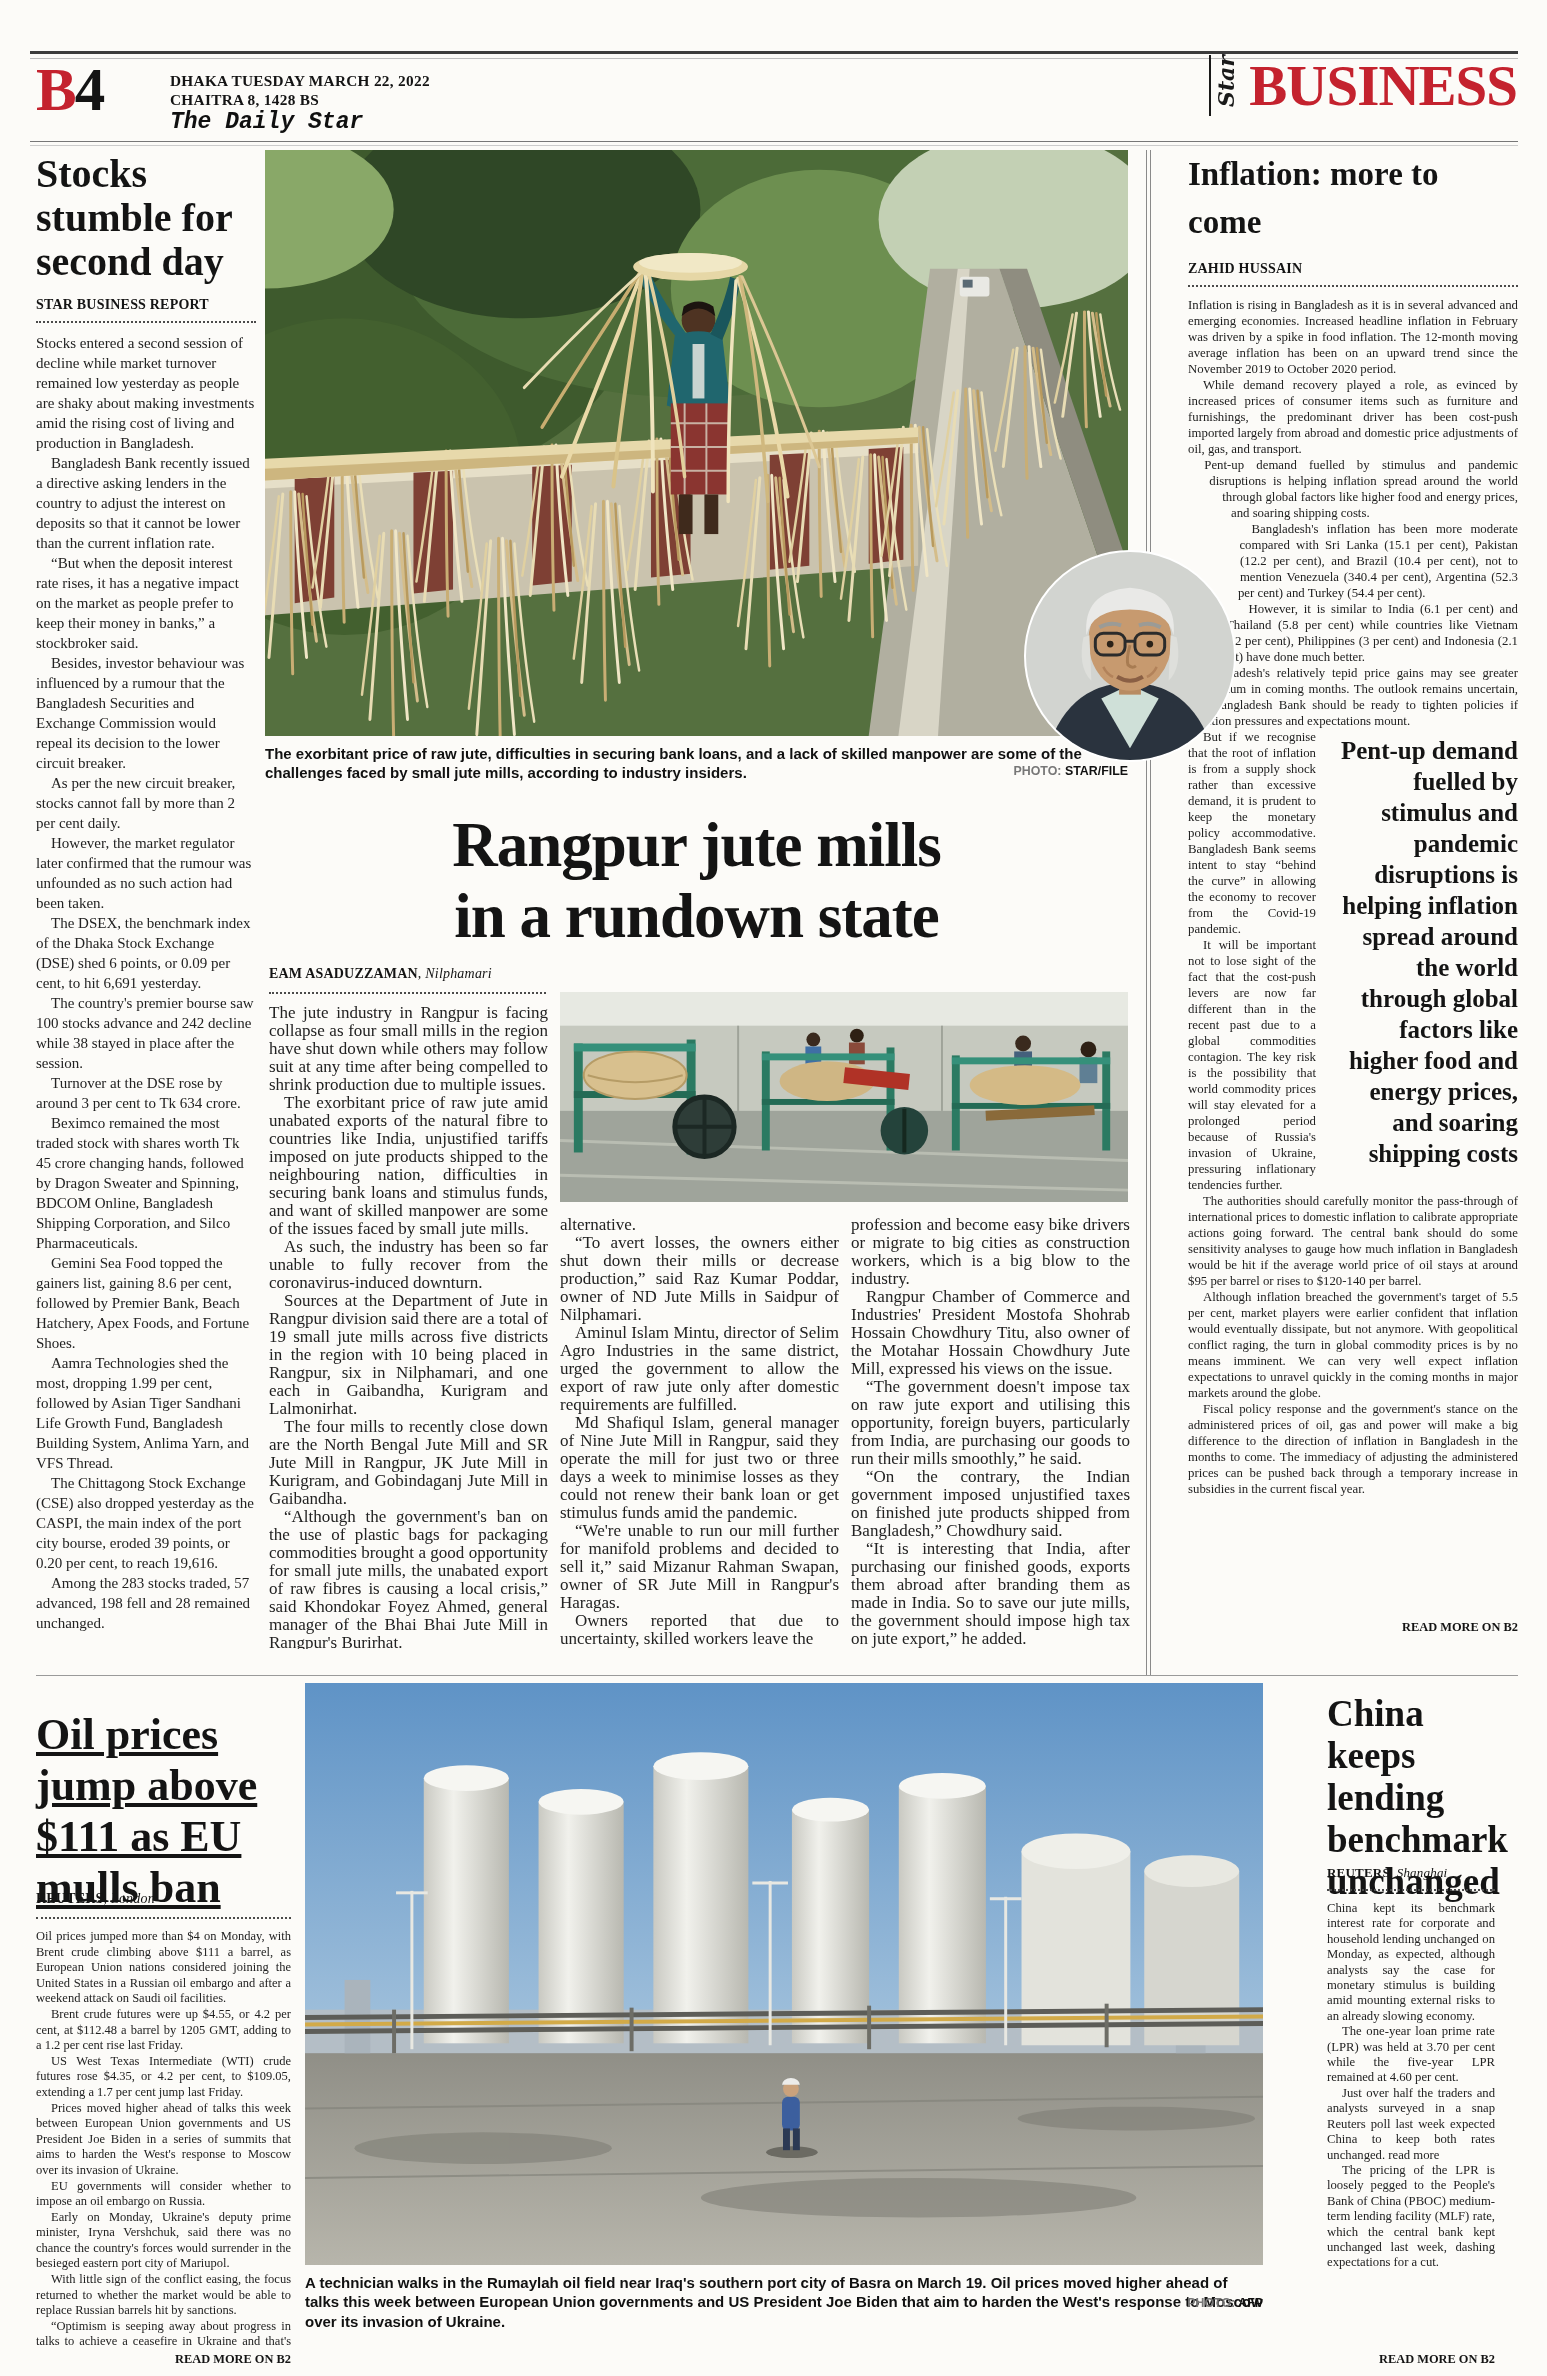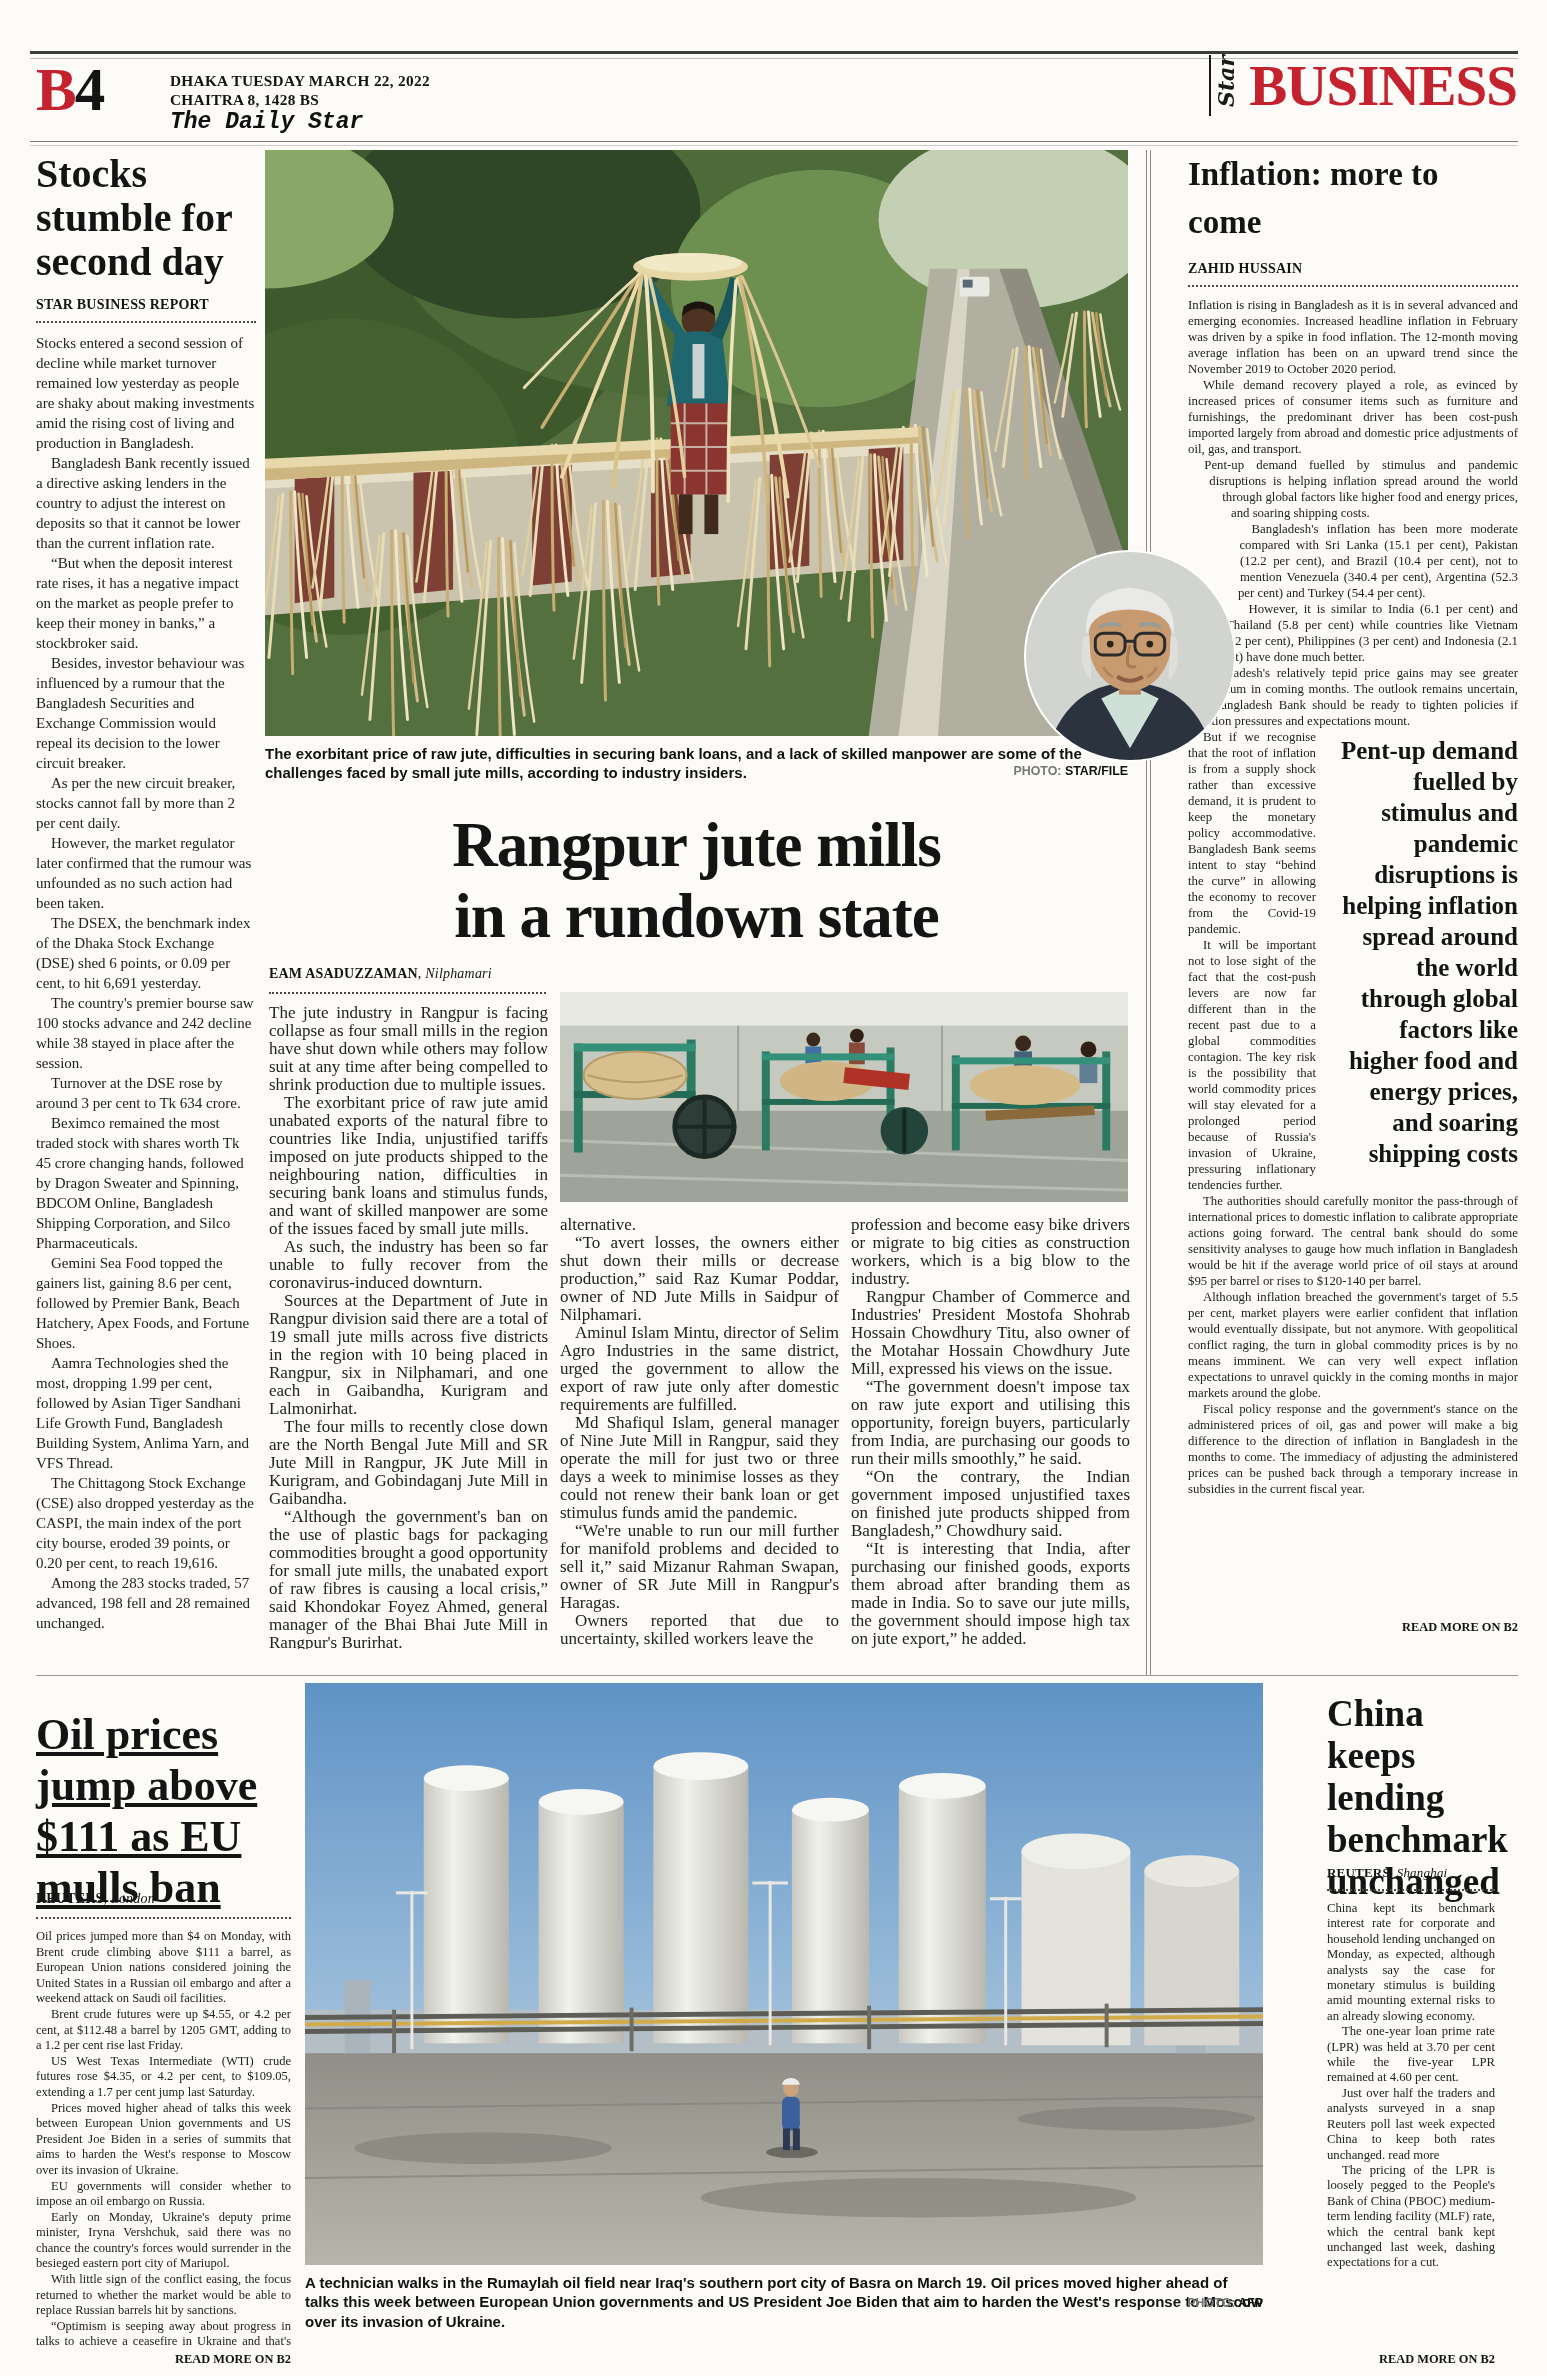--- a/index.html
+++ b/index.html
@@ -374,21 +374,21 @@
   </div>
 
   <div class="abs hl oil-hl">Oil prices jump above $111 as EU mulls ban</div>
   <div class="abs byline oil-by">
     <span>REUTERS</span><span class="loc">London</span>
   </div>
   <div class="abs dotrule oil-rule"></div>
   <div class="abs body oil-body">
       <p>Oil prices jumped more than $4 on Monday, with Brent crude climbing above $111 a barrel, as European Union nations considered joining the United States in a Russian oil embargo and after a weekend attack on Saudi oil facilities.</p>
       <p>Brent crude futures were up $4.55, or 4.2 per cent, at $112.48 a barrel by 1205 GMT, adding to a 1.2 per cent rise last Friday.</p>
-      <p>US West Texas Intermediate (WTI) crude futures rose $4.35, or 4.2 per cent, to $109.05, extending a 1.7 per cent jump last Saturday.</p>
+      <p>US West Texas Intermediate (WTI) crude futures rose $4.35, or 4.2 per cent, to $109.05, extending a 1.7 per cent jump last Friday.</p>
       <p>Prices moved higher ahead of talks this week between European Union governments and US President Joe Biden in a series of summits that aims to harden the West's response to Moscow over its invasion of Ukraine.</p>
       <p>EU governments will consider whether to impose an oil embargo on Russia.</p>
       <p>Early on Monday, Ukraine's deputy prime minister, Iryna Vershchuk, said there was no chance the country's forces would surrender in the besieged eastern port city of Mariupol.</p>
       <p>With little sign of the conflict easing, the focus returned to whether the market would be able to replace Russian barrels hit by sanctions.</p>
       <p>“Optimism is seeping away about progress in talks to achieve a ceasefire in Ukraine and that's sent the price of oil on the march upwards”, said Susannah Streeter, senior markets analyst at UK-based asset manager Hargreaves Lansdown.</p>
     </div>
   <div class="abs readmore oil-readmore">READ MORE ON B2</div>
 
   <div class="abs ophoto">
     <svg width="958" height="582" viewBox="0 0 968 588" preserveAspectRatio="none">

